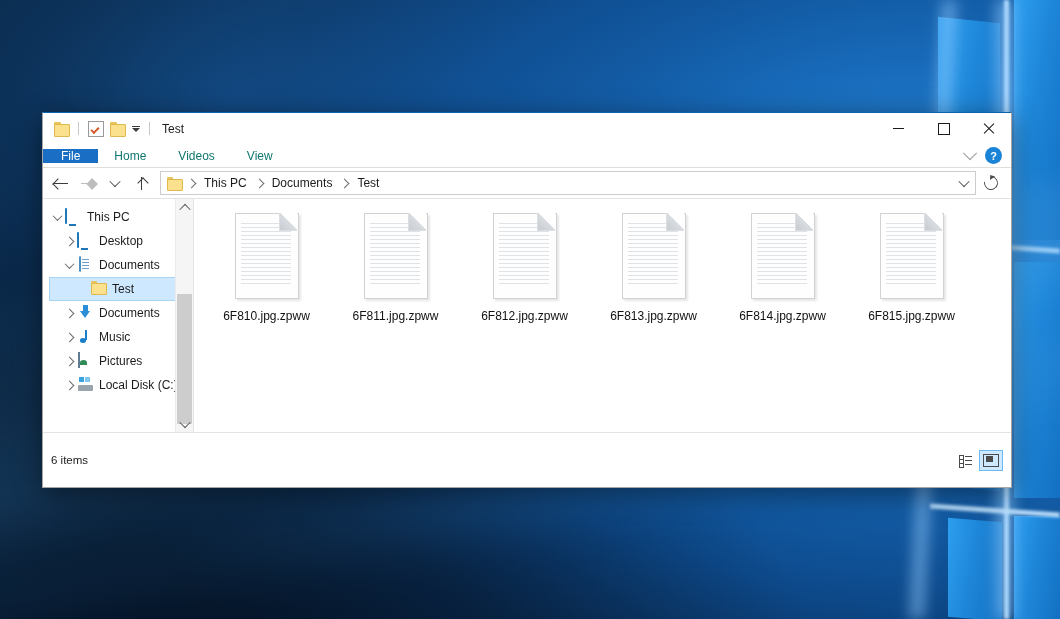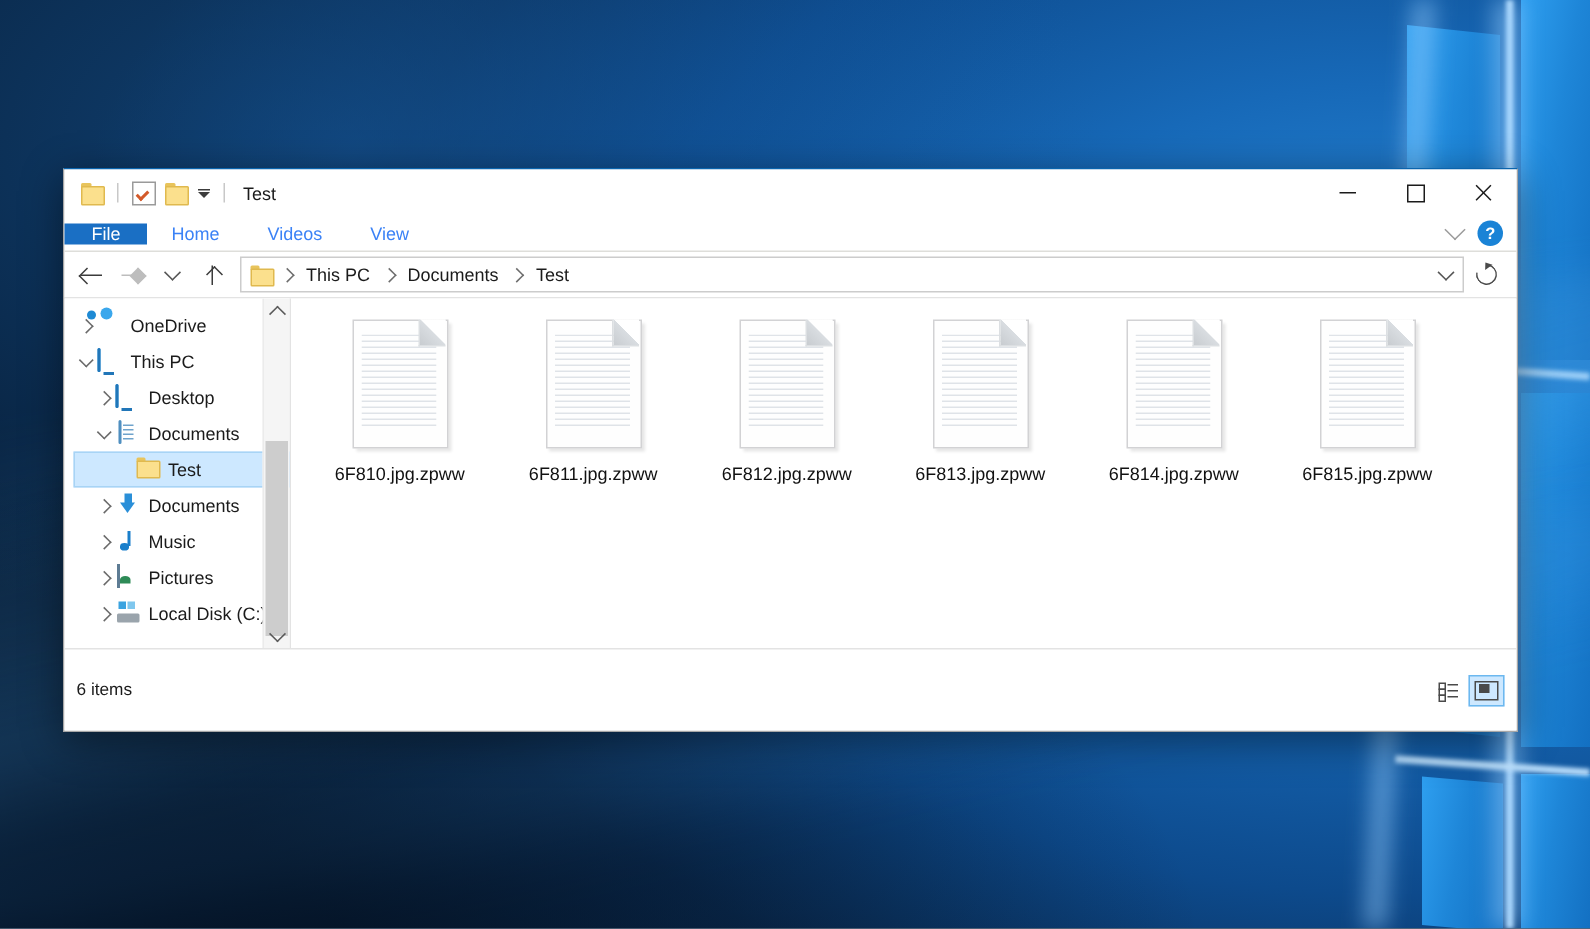--- a/index.html
+++ b/index.html
@@ -54,21 +54,21 @@
   .win-ctrls{margin-left:auto;display:flex;height:31px;}
   .wc{width:45px;height:31px;display:flex;align-items:center;justify-content:center;}
   .wc-min{width:11px;height:1px;background:#1b1b1b;}
   .wc-max{width:10px;height:10px;border:1px solid #1b1b1b;}
   .wc-close{position:relative;width:12px;height:12px;}
   .wc-close:before,.wc-close:after{content:"";position:absolute;left:-1px;top:5px;width:14px;height:1px;background:#1b1b1b;}
   .wc-close:before{transform:rotate(45deg);}
   .wc-close:after{transform:rotate(-45deg);}
   
   #ribbon{height:23px;display:flex;align-items:center;background:#fff;border-bottom:1px solid #dededa;flex:0 0 auto;position:relative;}
-  .rtab{padding:0 16px;display:flex;align-items:center;font-size:12px;color:#3b82f6;}
+  .rtab{padding:0 16px;display:flex;align-items:center;font-size:12px;color:#0f766e;}
   .rtab.file{background:#1a6fc4;color:#fff;padding:0 18px;}
   .ribbon-right{margin-left:auto;display:flex;align-items:center;gap:10px;padding-right:9px;}
   .chev-dn{width:9px;height:9px;border-right:1.6px solid #9b9b9b;border-bottom:1.6px solid #9b9b9b;transform:rotate(45deg) translate(-2px,-2px);}
   .help{width:17px;height:17px;border-radius:50%;background:#1a83d6;color:#fff;font-size:11px;
     display:flex;align-items:center;justify-content:center;font-weight:bold;}
   
   #addrbar{height:30px;display:flex;align-items:center;padding:0 8px 0 6px;gap:3px;background:#fff;flex:0 0 auto;}
   .nav-btn{width:24px;height:24px;display:flex;align-items:center;justify-content:center;}
   .arw{position:relative;width:15px;height:11px;}
   .arw i{position:absolute;left:0;top:5px;width:14px;height:1.4px;background:#3b3b3b;}
@@ -279,27 +279,20 @@
         <span class="refresh"></span>
       </div>
 
   </div>
 
   <div id="body">
 
     <div id="nav">
       <div class="navlist">
 
-        <div class="navitem" style="padding-left:6px">
-          <span class="exp">
-              <i></i>
-            </span>
-          <span class="nico"><span class="ic-cloud"></span></span>
-          <span>OneDrive</span>
-        </div>
 
         <div class="navitem" style="padding-left:6px">
           <span class="exp open">
               <i></i>
             </span>
           <span class="nico"><span class="ic-pc"></span></span>
           <span>This PC</span>
         </div>
 
         <div class="navitem" style="padding-left:18px">

